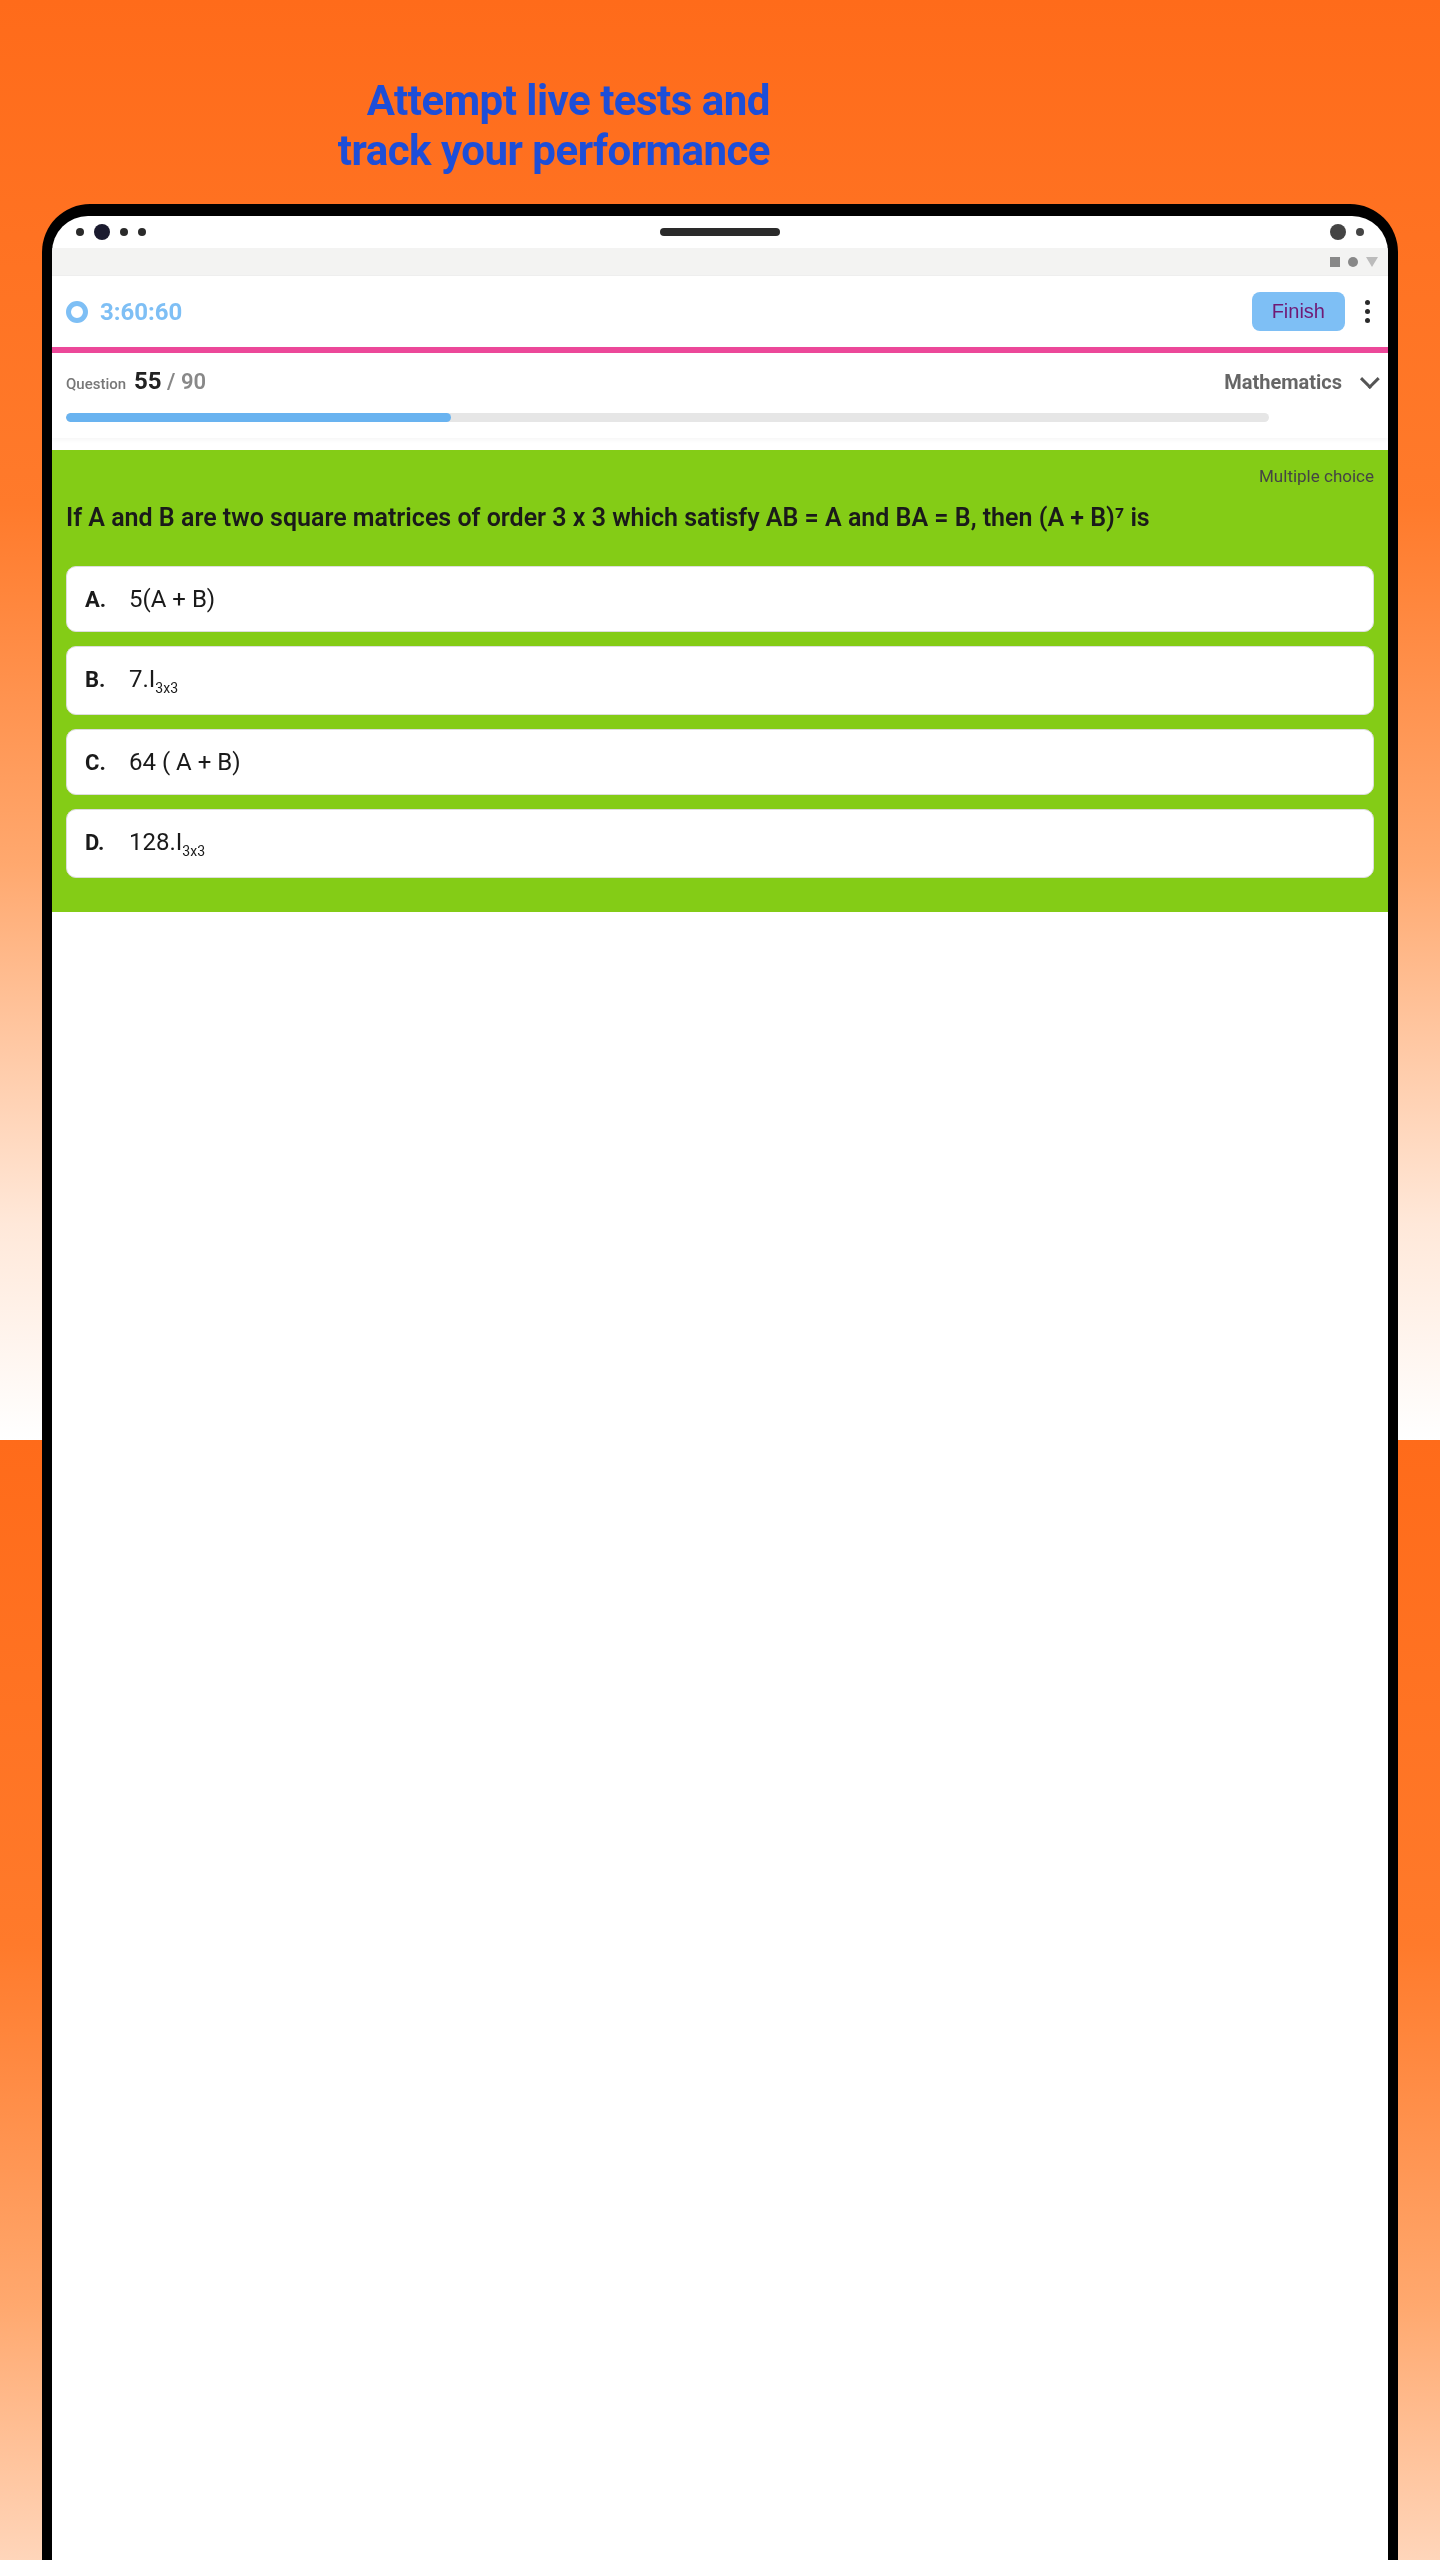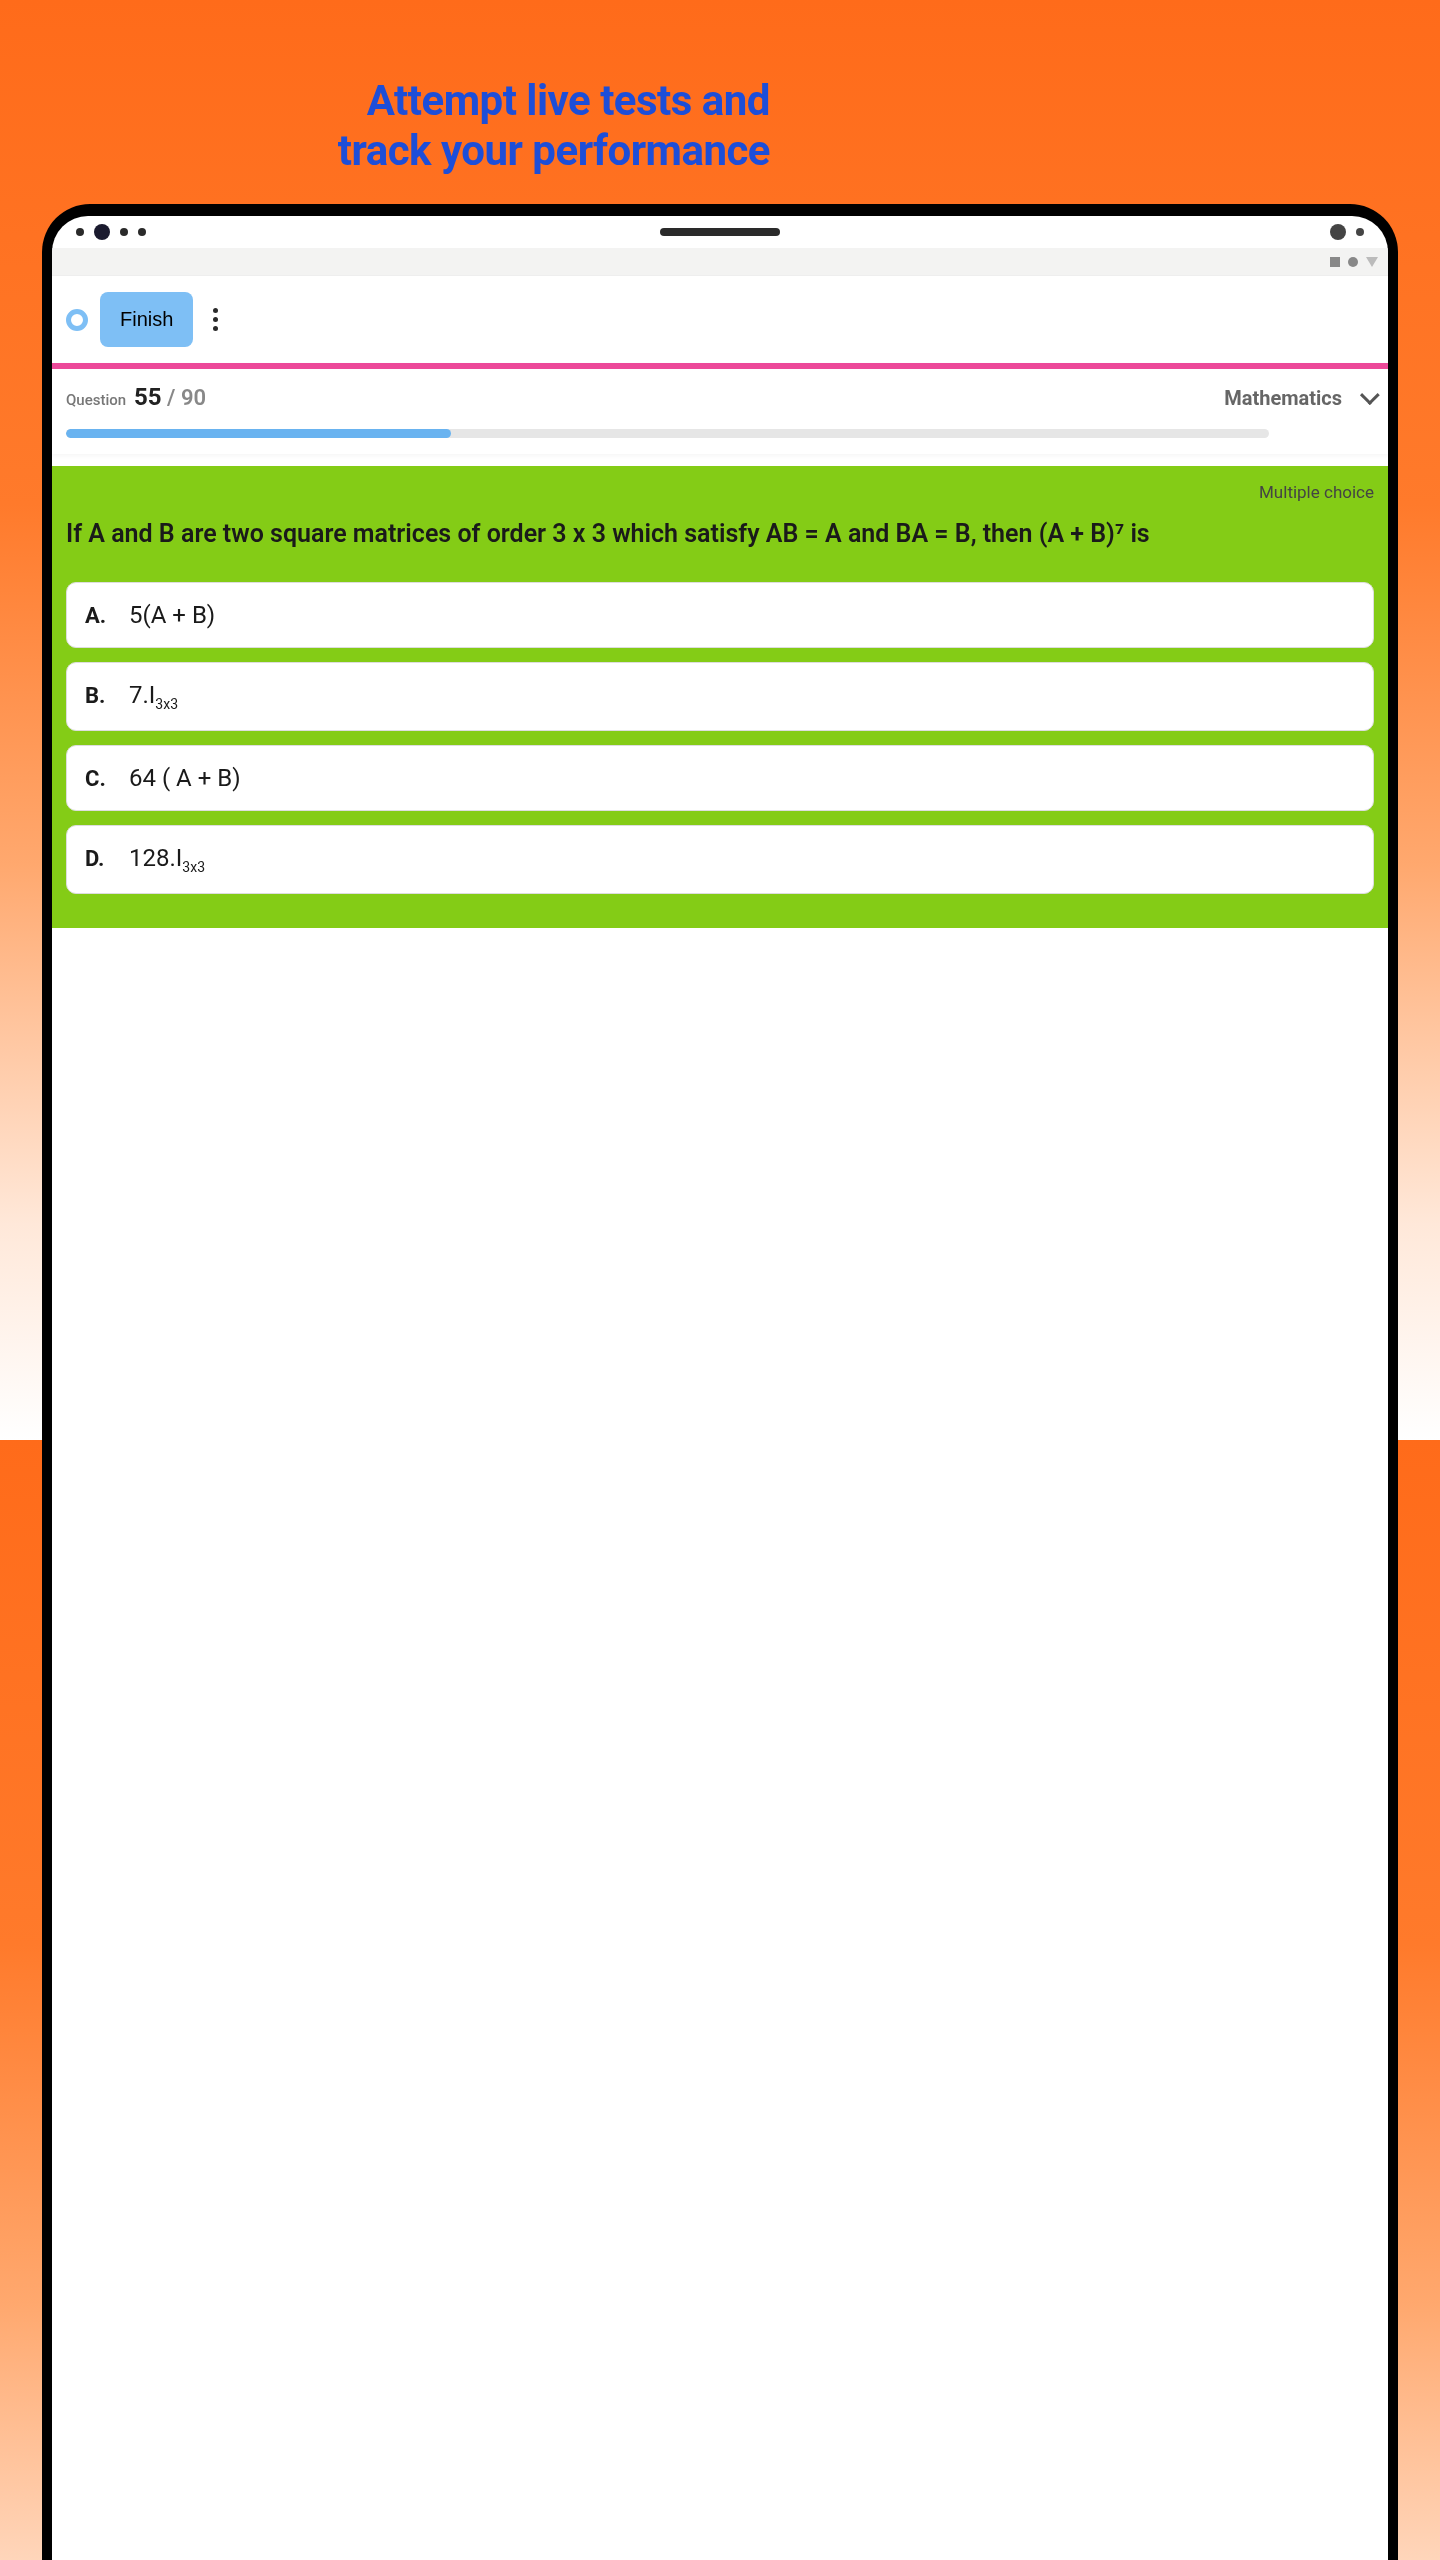--- a/index.html
+++ b/index.html
@@ -77,24 +77,24 @@
   margin-right: 12px;
 }
 .timer-text {
   color: #7EBFF5;
   font-weight: 700;
   font-size: 24px;
   flex: 1;
 }
 .finish-btn {
   background: #7EBFF5;
-  color: #000000;
+  color: #701a75;
   border: none;
   border-radius: 8px;
-  padding: 16px 20px;
+  padding: 8px 20px;
   font-size: 20px;
   font-weight: 500;
   cursor: pointer;
 }
 .kebab { display: flex; flex-direction: column; gap: 4px; margin-left: 16px; cursor: pointer; padding: 4px; }
 .kebab span { width: 5px; height: 5px; border-radius: 50%; background: #2a2a2a; }
 .progress-section {
   padding: 14px 14px 16px;
   background: #fff;
   border-top: 6px solid #ec4899;
@@ -173,20 +173,21 @@
     </div>
 
     <div class="status-bar">
       <span class="status-sq"></span>
       <span class="status-cir"></span>
       <span class="status-tri"></span>
     </div>
 
     <div class="header-bar">
       <span class="timer-icon"></span>
+      <span class="timer-text">3:60:60</span>
       <button class="finish-btn">Finish</button>
       <div class="kebab">
           <span></span>
           <span></span>
           <span></span>
         </div>
     </div>
 
     <div class="progress-section">
       <div class="progress-top">

